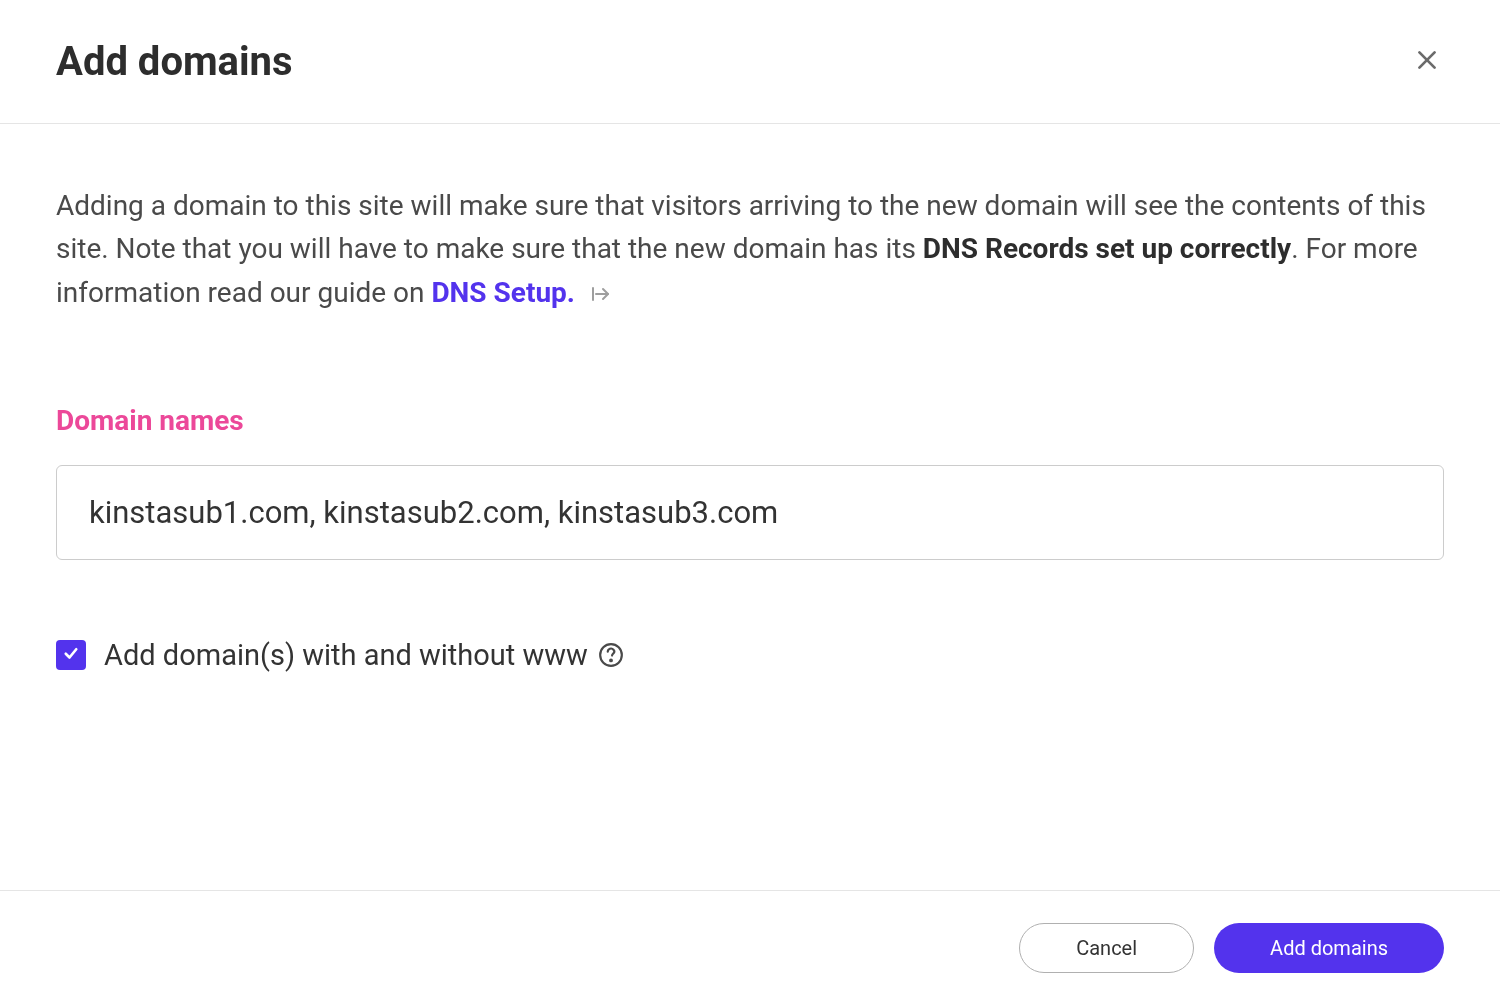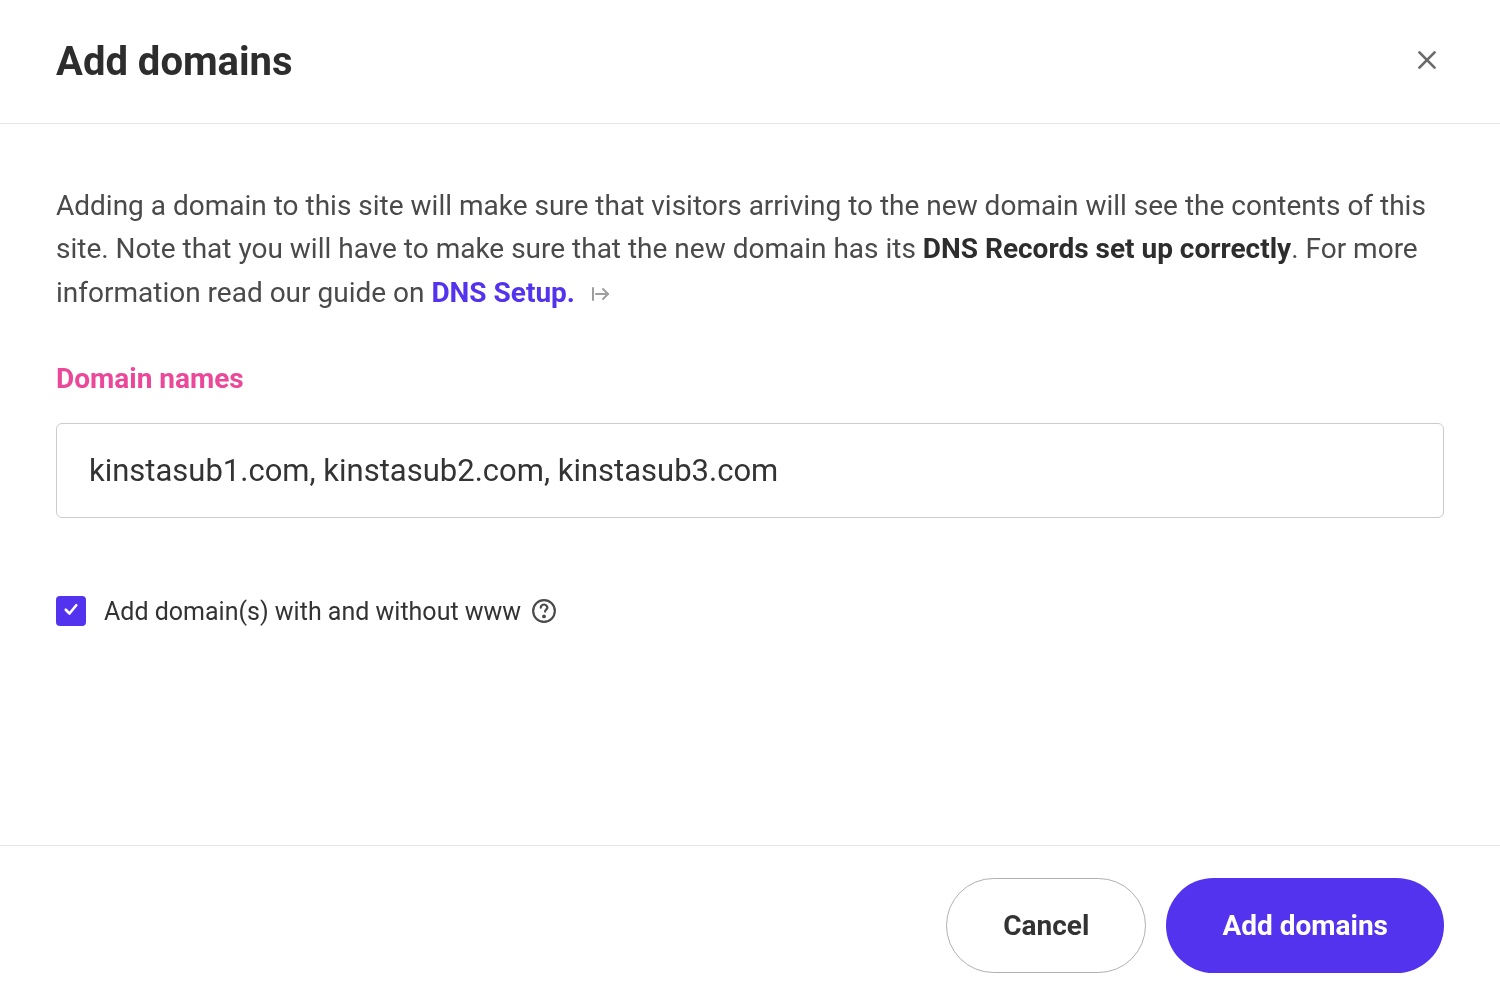--- a/index.html
+++ b/index.html
@@ -56,21 +56,21 @@
     
     .modal-body {
       padding: 60px 56px 50px 56px;
       flex: 1;
     }
     
     .description {
       font-size: 28px;
       line-height: 1.55;
       color: #4a4a4a;
-      margin-bottom: 48px;
+      margin-bottom: 90px;
     }
     
     .description strong {
       font-weight: 700;
       color: #2d2d2d;
     }
     
     .dns-link {
       color: #5333ed;
       font-weight: 700;
@@ -134,21 +134,21 @@
       flex-shrink: 0;
     }
     
     .checkbox svg {
       width: 18px;
       height: 18px;
       color: white;
     }
     
     .checkbox-label {
-      font-size: 25px;
+      font-size: 29px;
       color: #333333;
       display: flex;
       gap: 10px;
     }
     
     .help-icon {
       display: inline-flex;
       align-items: center;
       justify-content: center;
       color: #4a4a4a;
@@ -161,23 +161,23 @@
     
     .modal-footer {
       display: flex;
       justify-content: flex-end;
       gap: 20px;
       padding: 32px 56px 32px 56px;
       border-top: 1px solid #e5e5e5;
     }
     
     .btn {
-      padding: 30px 56px;
-      font-size: 28px;
-      font-weight: 700;
+      padding: 12px 56px;
+      font-size: 20px;
+      font-weight: 400;
       border-radius: 999px;
       cursor: pointer;
       font-family: inherit;
       border: none;
     }
     
     .btn-secondary {
       background: #ffffff;
       color: #333333;
       border: 1px solid #b0b0b0;

